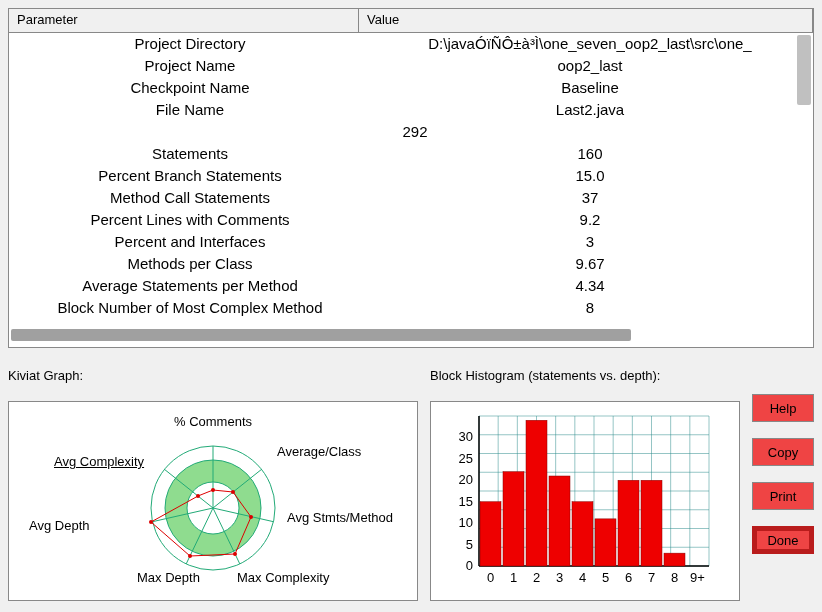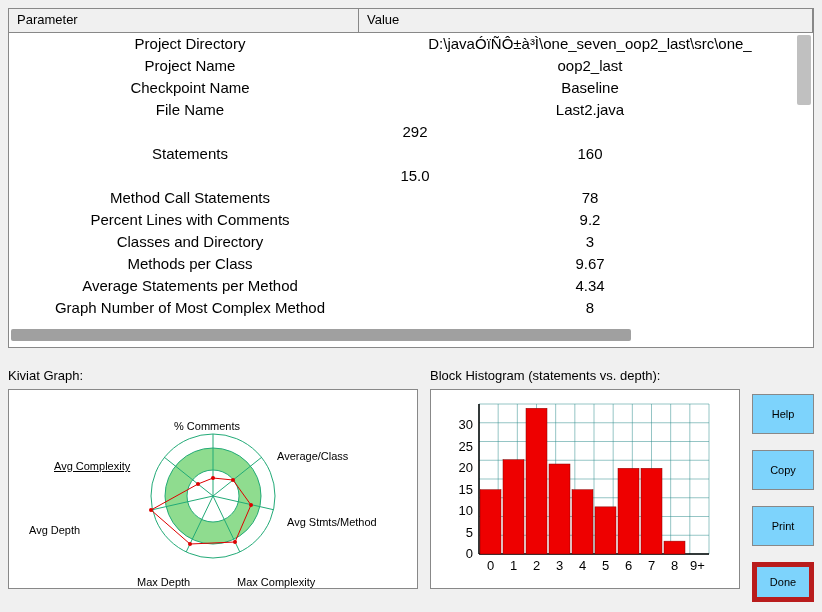--- a/index.html
+++ b/index.html
@@ -61,46 +61,45 @@
     width: 620px;
     height: 12px;
     background: #a0a0a0;
     border-radius: 2px;
   }
   .bottom {
     display: flex;
     margin-top: 20px;
     gap: 12px;
   }
-  .panel-label { font-size: 13px; margin-bottom: 6px; }
+  .panel-label { font-size: 13px; margin-bottom: 18px; }
   .kiviat-panel { width: 410px; }
   .hist-panel { width: 356px; }
   .buttons-panel { flex: 1; display: flex; flex-direction: column; gap: 16px; padding-top: 26px; align-items: center; }
   .chart-box {
     background: #fff;
     border: 1px solid #888;
     height: 200px;
     position: relative;
   }
   button {
     width: 62px;
-    height: 40px;
+    height: 28px;
     font-family: Arial, sans-serif;
-    font-size: 11px;
-    background: #7dd3fc;
+    font-size: 13px;
+    background: #ef4444;
     border: 1px solid #888;
     cursor: pointer;
   }
   button.primary { border: 5px solid #b91c1c; }
   svg { display: block; }
   .kiviat-label {
     position: absolute;
-    font-size: 11px;
+    font-size: 13px;
     white-space: nowrap;
-    margin-top: 18px;
   }
 </style>
 </head>
 <body>
 
 <div class="table-container">
   <div class="table-header">
     <div class="th col-param">Parameter</div>
     <div class="th col-value">Value</div>
   </div>
@@ -124,44 +123,45 @@
         <div class="td-value">Last2.java</div>
       </div>
       <div class="table-row">
         <div class="td-value">292</div>
       </div>
       <div class="table-row">
         <div class="td-param">Statements</div>
         <div class="td-value">160</div>
       </div>
       <div class="table-row">
+        <div class="td-param">Percent Branch Statements</div>
         <div class="td-value">15.0</div>
       </div>
       <div class="table-row">
         <div class="td-param">Method Call Statements</div>
-        <div class="td-value">78</div>
+        <div class="td-value">37</div>
       </div>
       <div class="table-row">
         <div class="td-param">Percent Lines with Comments</div>
         <div class="td-value">9.2</div>
       </div>
       <div class="table-row">
-        <div class="td-param">Classes and Directory</div>
+        <div class="td-param">Percent and Interfaces</div>
         <div class="td-value">3</div>
       </div>
       <div class="table-row">
         <div class="td-param">Methods per Class</div>
         <div class="td-value">9.67</div>
       </div>
       <div class="table-row">
         <div class="td-param">Average Statements per Method</div>
         <div class="td-value">4.34</div>
       </div>
       <div class="table-row">
-        <div class="td-param">Graph Number of Most Complex Method</div>
+        <div class="td-param">Block Number of Most Complex Method</div>
         <div class="td-value">8</div>
       </div>
     </div>
 </div>
 
 <div class="bottom">
   <div class="kiviat-panel">
     <div class="panel-label">Kiviat Graph:</div>
     <div class="chart-box" style="position:relative;">
       <svg width="408" height="198" viewBox="0 0 408 198">

